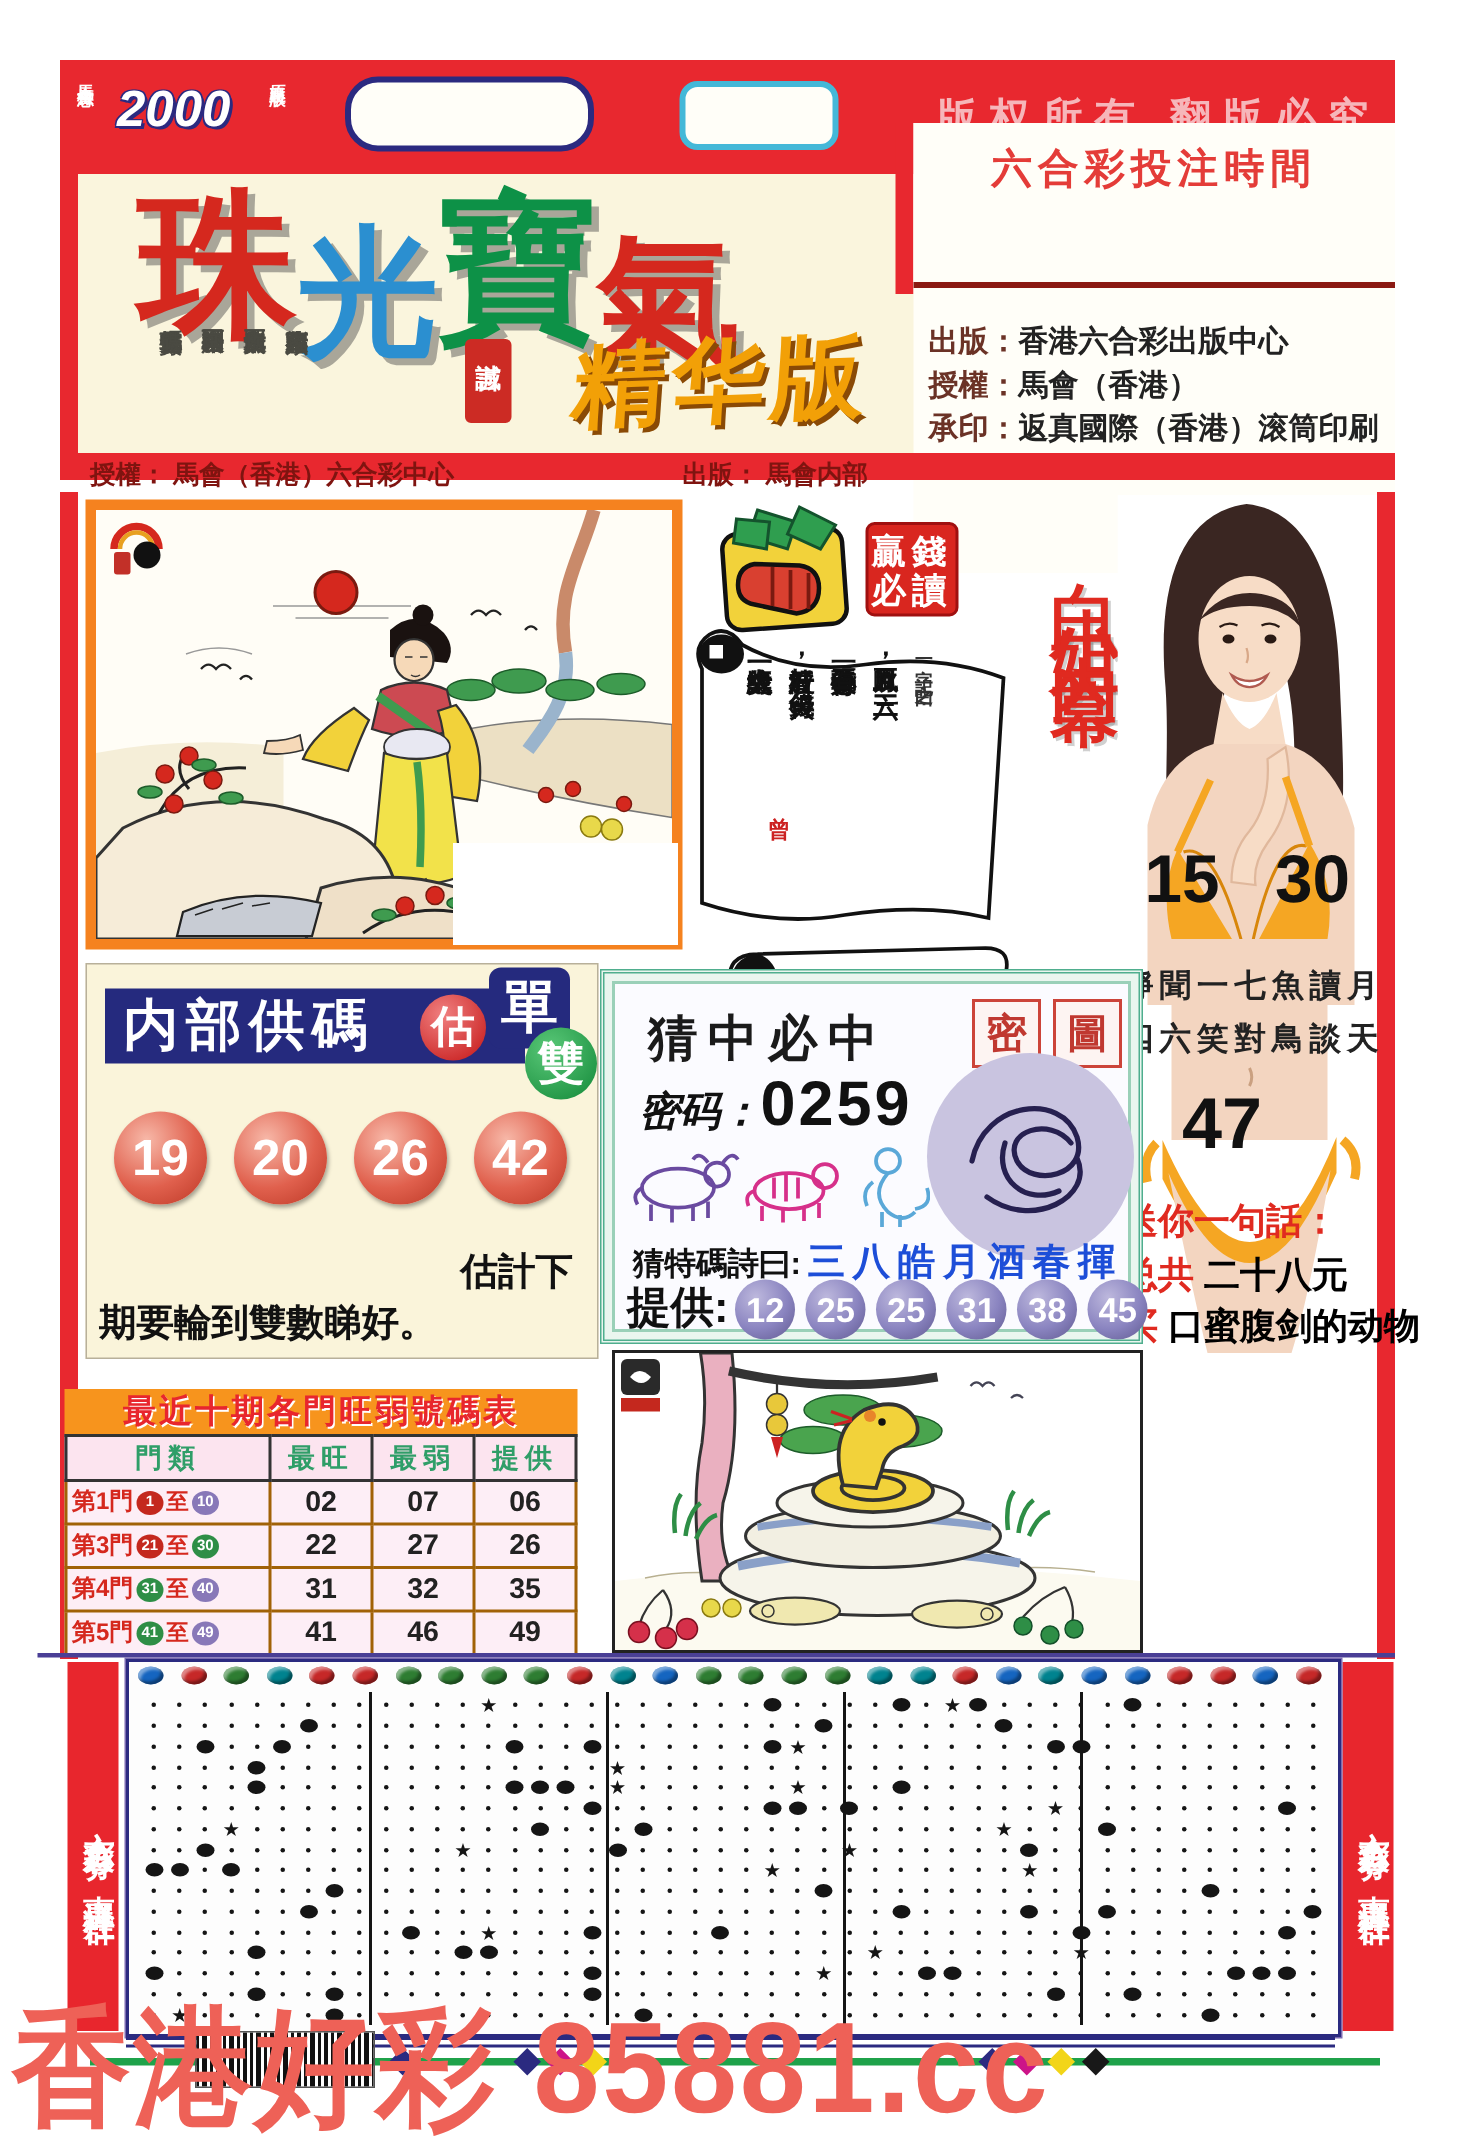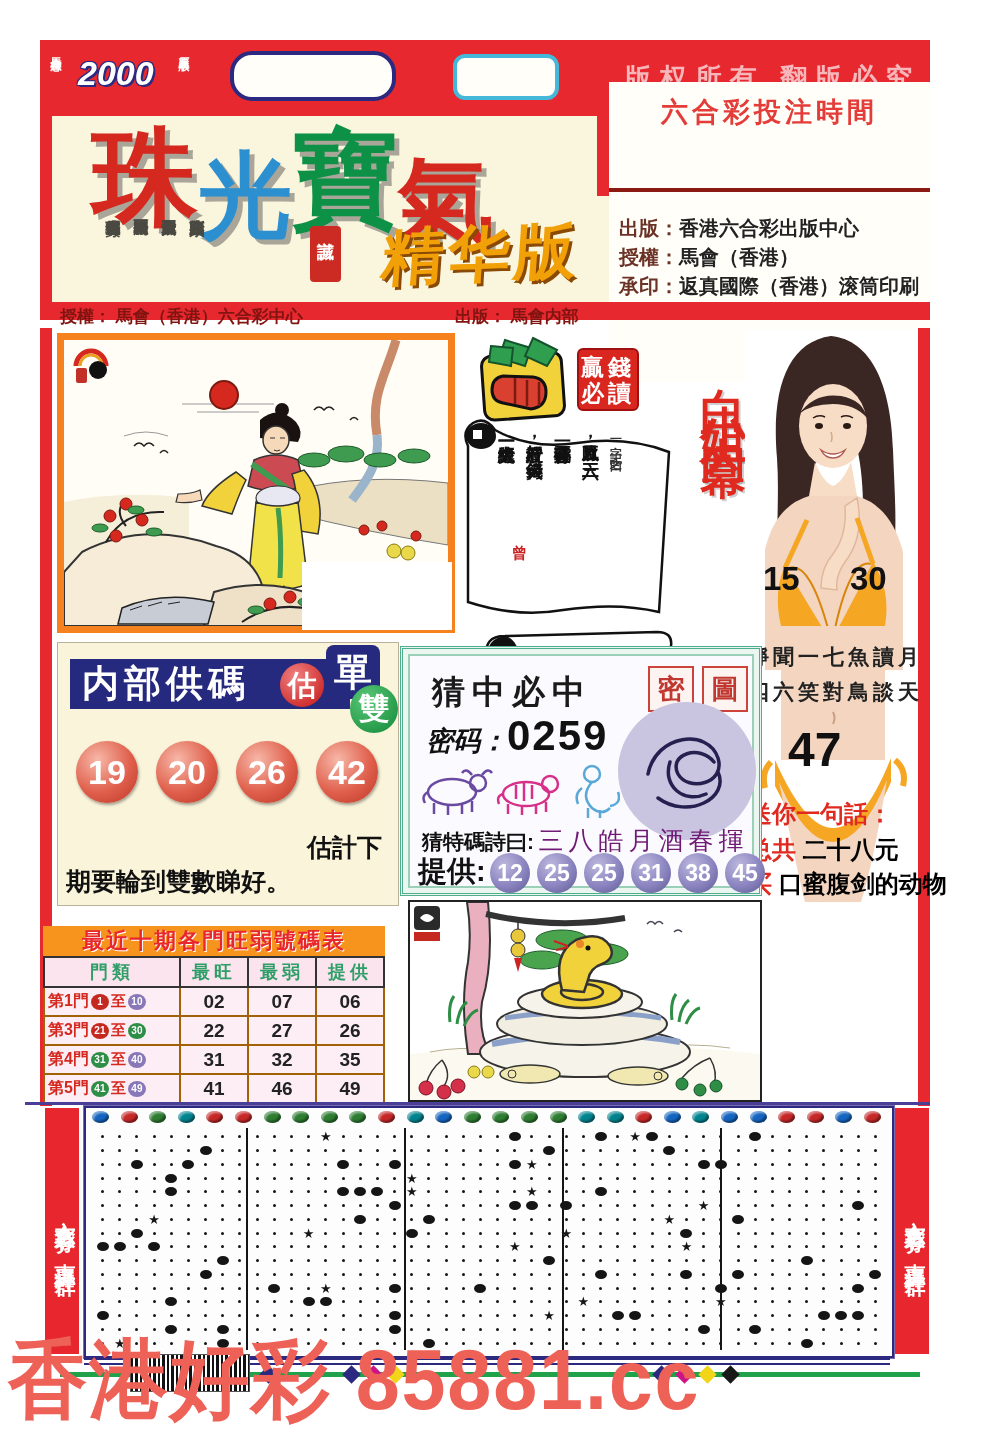--- a/index.html
+++ b/index.html
@@ -38,21 +38,21 @@
   
   .illu-box{border:7px solid #f5821f;background:#fffdf6;}
   .seal-win{background:#d9261f;color:#fff;font-weight:bold;font-size:23px;line-height:1.15;
             width:58px;border-radius:6px;padding:4px 0 2px 0;text-align:center;word-break:break-all;
             letter-spacing:4px;border:2px solid #a01010;}
   .scroll-text{font-size:17px;font-weight:bold;color:#111;font-family:"Liberation Serif","DejaVu Serif",serif;}
   .scroll-text>div{margin:0 5px;}
   .scroll-intro{font-size:12px;letter-spacing:5px;color:#333;}
   .miss-title{color:#e02a20;font-size:46px;font-weight:bold;letter-spacing:16px;
               text-shadow:2px 2px 0 rgba(120,120,120,.35);}
-  .bignum{font-size:33px;font-weight:bold;color:#111;}
+  .bignum{font-size:45px;font-weight:bold;color:#111;}
   .poemline{font-size:21px;color:#222;letter-spacing:4px;font-weight:bold;
             font-family:"Liberation Serif","DejaVu Serif",serif;}
   .gift-red{color:#e02a20;font-weight:bold;}
   .gift-black{color:#000000;font-weight:bold;}
   
   .int-box{background:#faf4da;border:1px solid #b8b09a;}
   .int-banner{background:#252a7e;color:#fff;font-size:37px;font-weight:bold;letter-spacing:5px;
               padding-left:12px;line-height:50px;}
   .tag-circle{border-radius:50%;color:#fff;font-weight:bold;text-align:center;}
   .ballA{border-radius:50%;color:#fff;font-weight:bold;text-align:center;
@@ -65,21 +65,21 @@
                box-sizing:border-box;}
   .guess-title{font-size:33px;font-weight:bold;color:#1a1a1a;letter-spacing:7px;
                font-family:"Liberation Serif","DejaVu Serif",serif;}
   .mi-seal{width:42px;height:42px;border:2px solid #cc4439;color:#c03830;font-size:27px;
            font-weight:bold;text-align:center;line-height:42px;background:#fdf4f2;
            font-family:"Liberation Serif","DejaVu Serif",serif;}
   .code-lab{font-size:27px;font-weight:bold;font-style:italic;color:#111;}
   .code-val{font-size:42px;font-weight:bold;color:#111;letter-spacing:2px;}
   .lav-circle{border-radius:50%;background:#c9c4e0;}
   .g-poem-lab{font-size:21px;font-weight:bold;color:#111;}
-  .g-poem{font-size:25px;color:#701a75;letter-spacing:5px;font-weight:normal;
+  .g-poem{font-size:25px;color:#1d4ed8;letter-spacing:5px;font-weight:bold;
           font-family:"Liberation Serif","DejaVu Serif",serif;}
   .prov-lab{font-size:29px;font-weight:bold;color:#111;}
   .ballB{display:inline-block;width:40px;height:40px;border-radius:50%;margin-right:7px;
          color:#fff;font-size:23px;font-weight:bold;text-align:center;line-height:40px;
          background:radial-gradient(circle at 35% 30%,#bdb8dd 0%,#8a84c0 55%,#5f588f 100%);}
   
   .tbl-title{background:#f7941d;color:#e8262d;font-size:22px;font-weight:bold;letter-spacing:2px;
              text-align:center;line-height:30px;text-shadow:1px 1px 0 #fff;}
   table.hot{border-collapse:collapse;width:342px;background:#fdeef6;}
   table.hot th{color:#2f9e68;font-size:18px;font-weight:bold;letter-spacing:4px;

